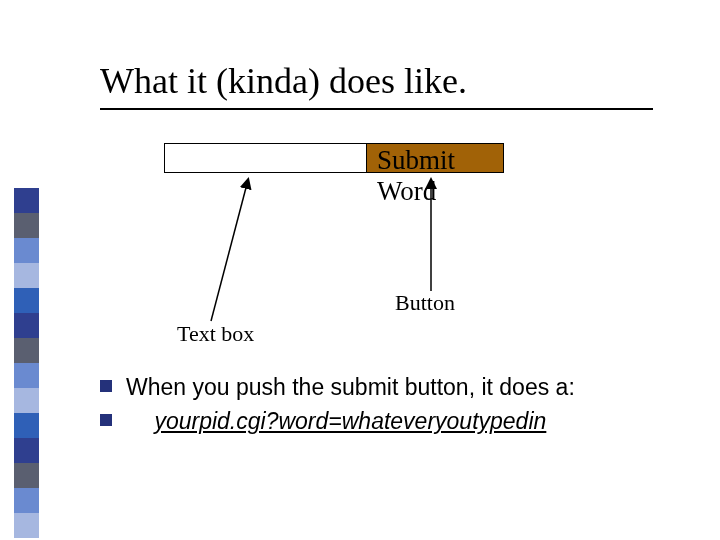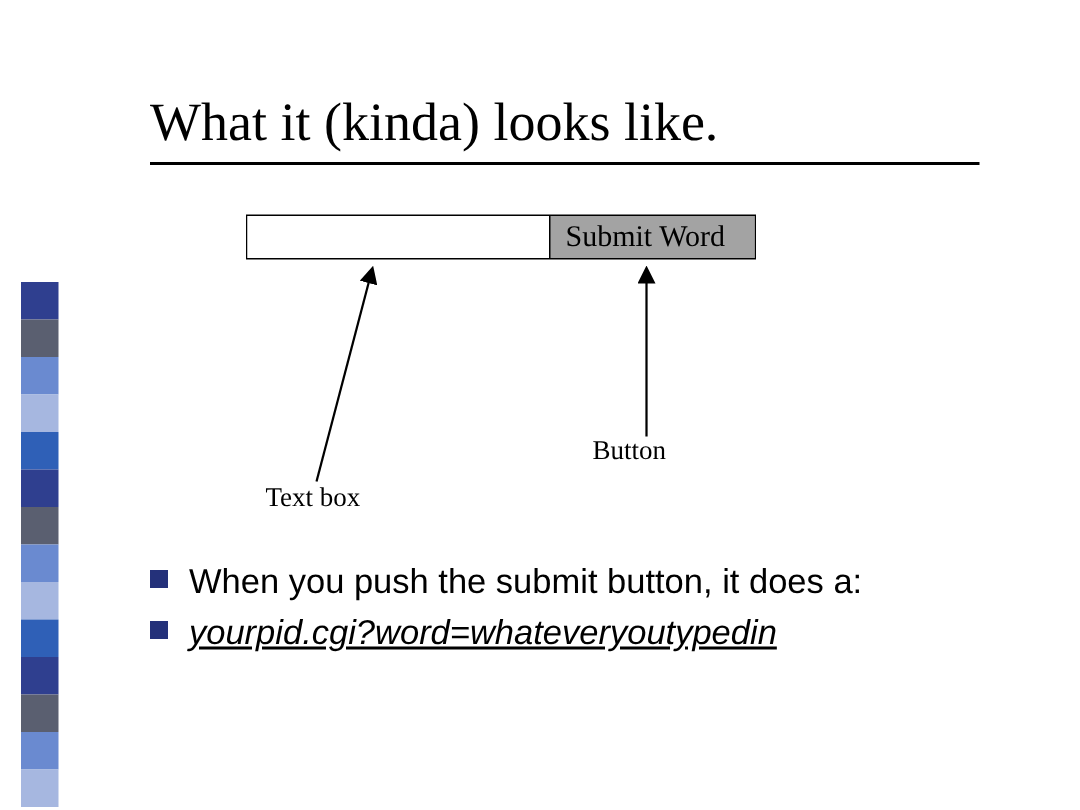--- a/index.html
+++ b/index.html
@@ -62,32 +62,32 @@
     padding: 0 4px;
     font: inherit;
     font-size: 20px;
     outline: none;
     background: #fff;
   }
   .submit-btn {
     flex: 1;
     border: none;
     border-left: 1px solid #000;
-    background: #a3a3a3;
+    background: #a16207;
     font: inherit;
-    font-size: 20px;
+    font-size: 27px;
     text-align: left;
     padding-left: 10px;
     cursor: pointer;
   }
 
   
   .ann {
     position: absolute;
-    font-size: 18px;
+    font-size: 22px;
     font-family: Liberation Serif, serif;
   }
   .ann-button { left: 395px; top: 290px; }
   .ann-textbox { left: 177px; top: 321px; }
 
   
   svg.arrows {
     position: absolute;
     left: 0; top: 0;
     width: 720px; height: 540px;
@@ -111,20 +111,21 @@
   .bullet-marker {
     width: 12px;
     height: 12px;
     background: #24317a;
     margin-top: 7px;
     margin-right: 14px;
     flex-shrink: 0;
   }
   .bullet-text {
     flex: 1;
+    text-align: center;
   }
   .ital { font-style: italic; text-decoration: underline; }
 </style>
 </head>
 <body>
 
 <div class="sidebar">
     <div class="sq" style="background: rgb(47, 63, 143);"></div>
     <div class="sq" style="background: rgb(90, 95, 112);"></div>
     <div class="sq" style="background: rgb(106, 138, 208);"></div>
@@ -134,21 +135,21 @@
     <div class="sq" style="background: rgb(90, 95, 112);"></div>
     <div class="sq" style="background: rgb(106, 138, 208);"></div>
     <div class="sq" style="background: rgb(166, 183, 224);"></div>
     <div class="sq" style="background: rgb(47, 96, 183);"></div>
     <div class="sq" style="background: rgb(47, 63, 143);"></div>
     <div class="sq" style="background: rgb(90, 95, 112);"></div>
     <div class="sq" style="background: rgb(106, 138, 208);"></div>
     <div class="sq" style="background: rgb(166, 183, 224);"></div>
   </div>
 
-<div class="title">What it (kinda) looks like.</div>
+<div class="title">What it (kinda) does like.</div>
 <div class="title-underline"></div>
 
 <div class="form-row">
   <input class="textbox" type="text" value="" style="">
   <button class="submit-btn">Submit Word</button>
 </div>
 
 <svg class="arrows">
   <defs>
     <marker id="arrowhead" markerWidth="8" markerHeight="8" refX="6" refY="4" orient="auto">

